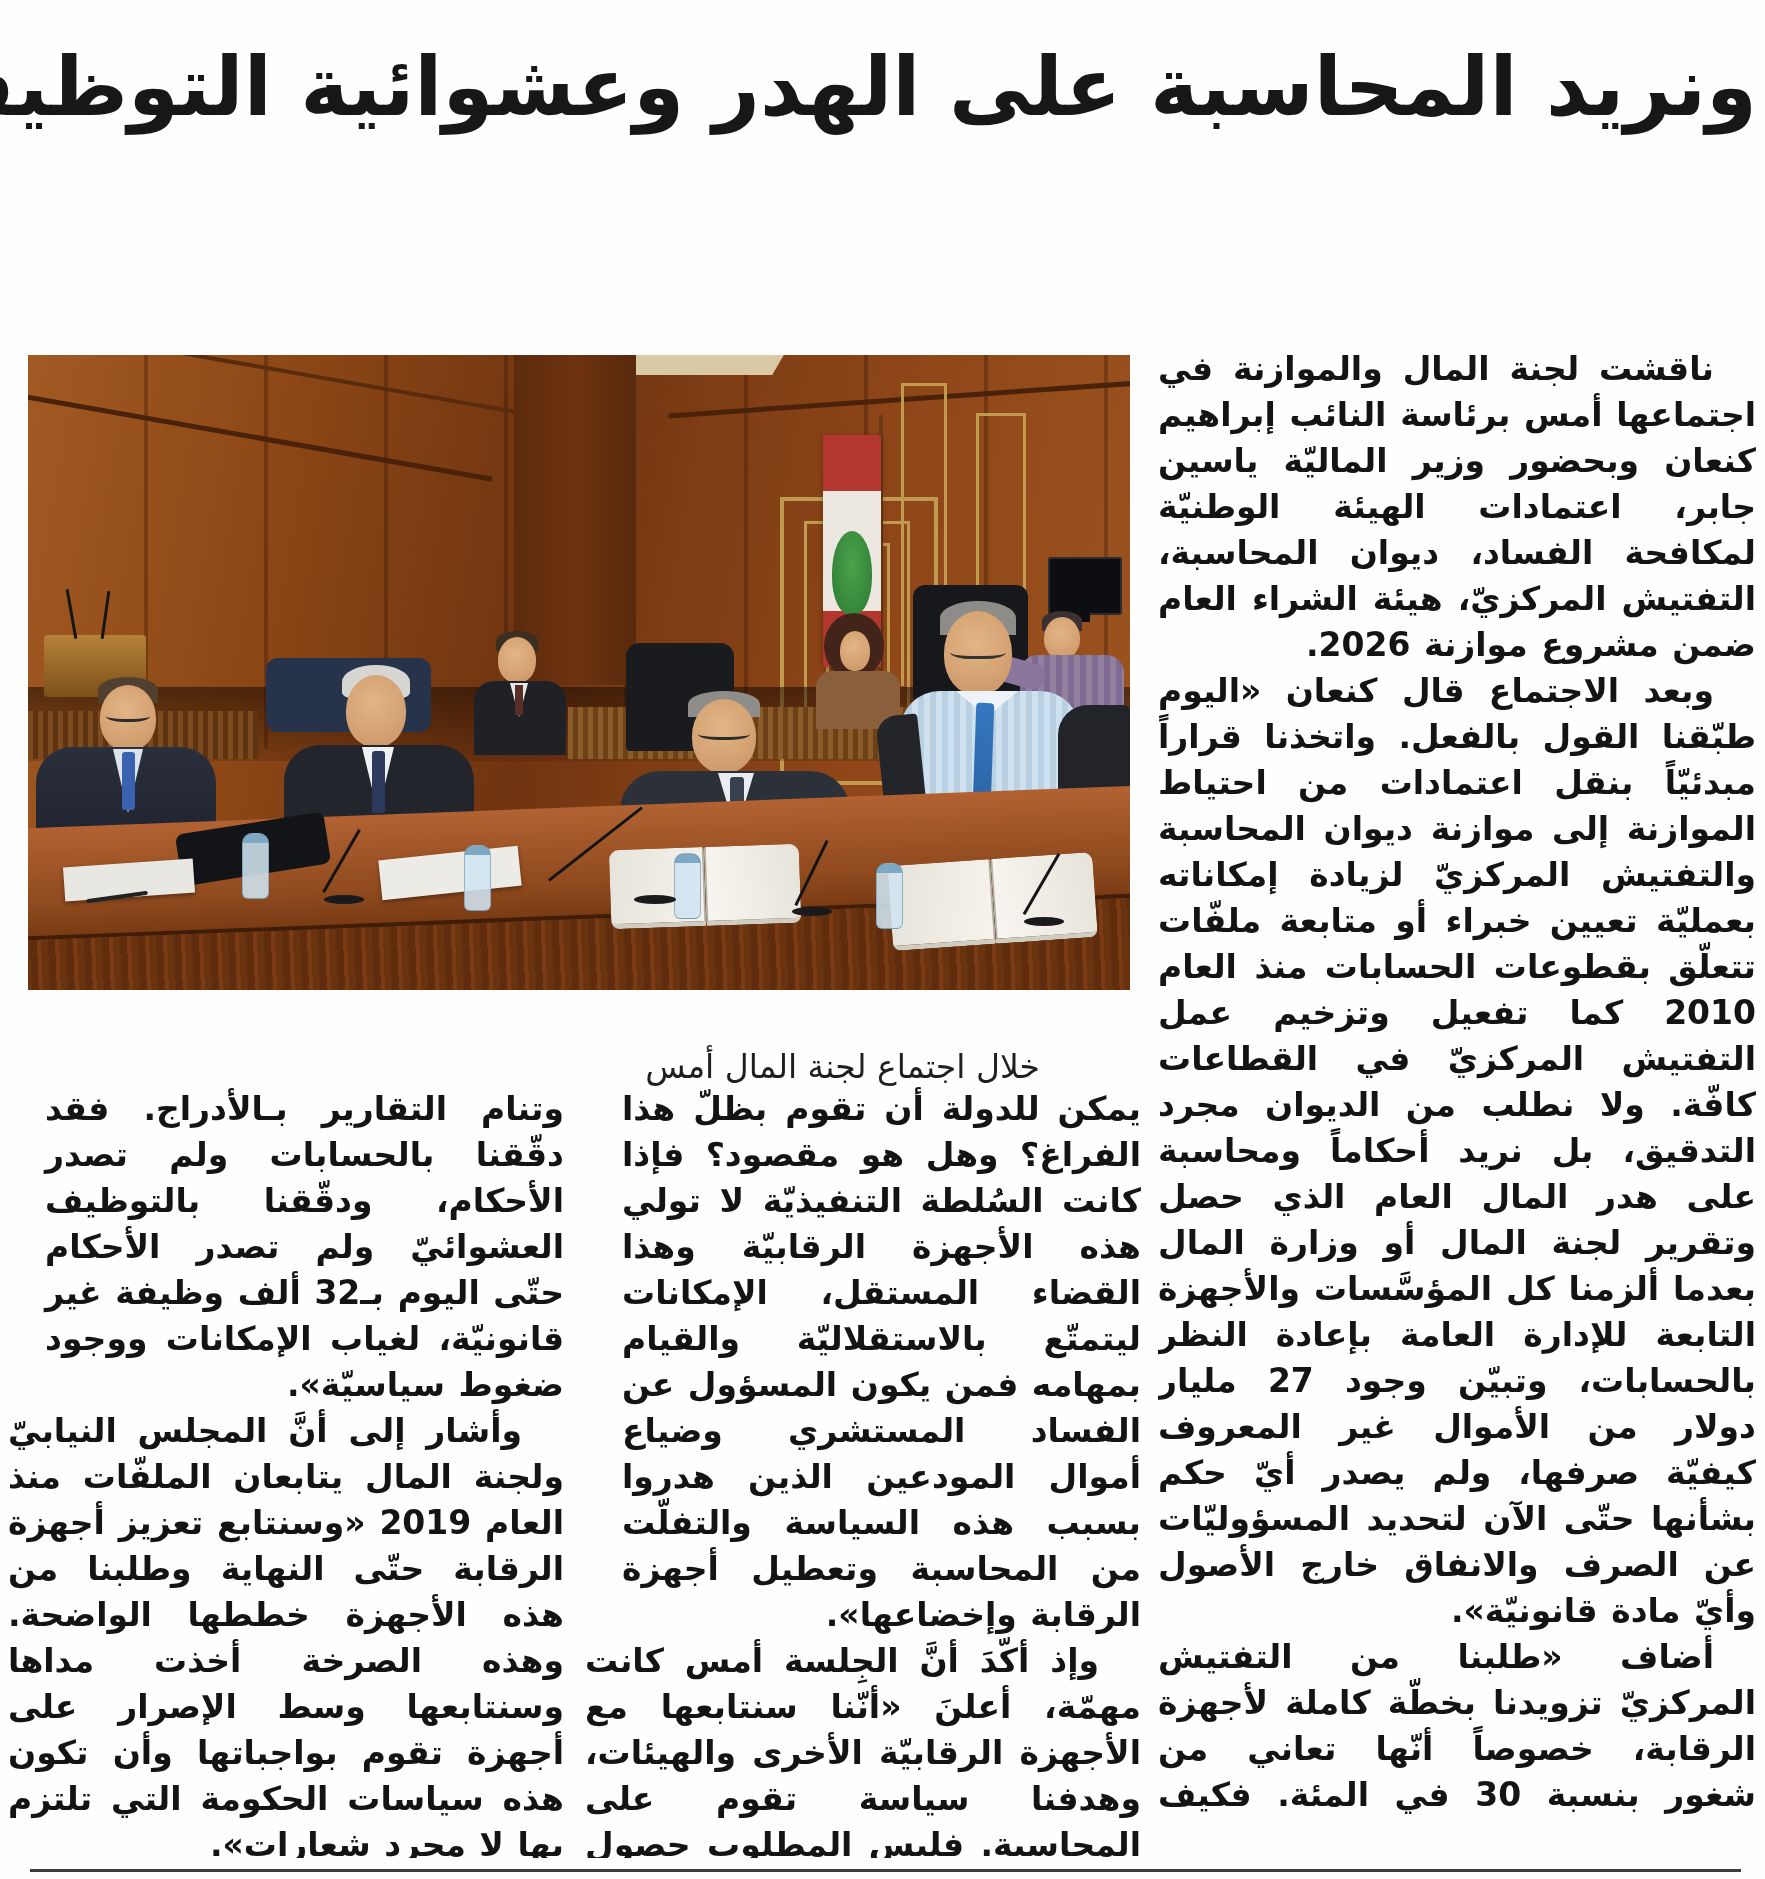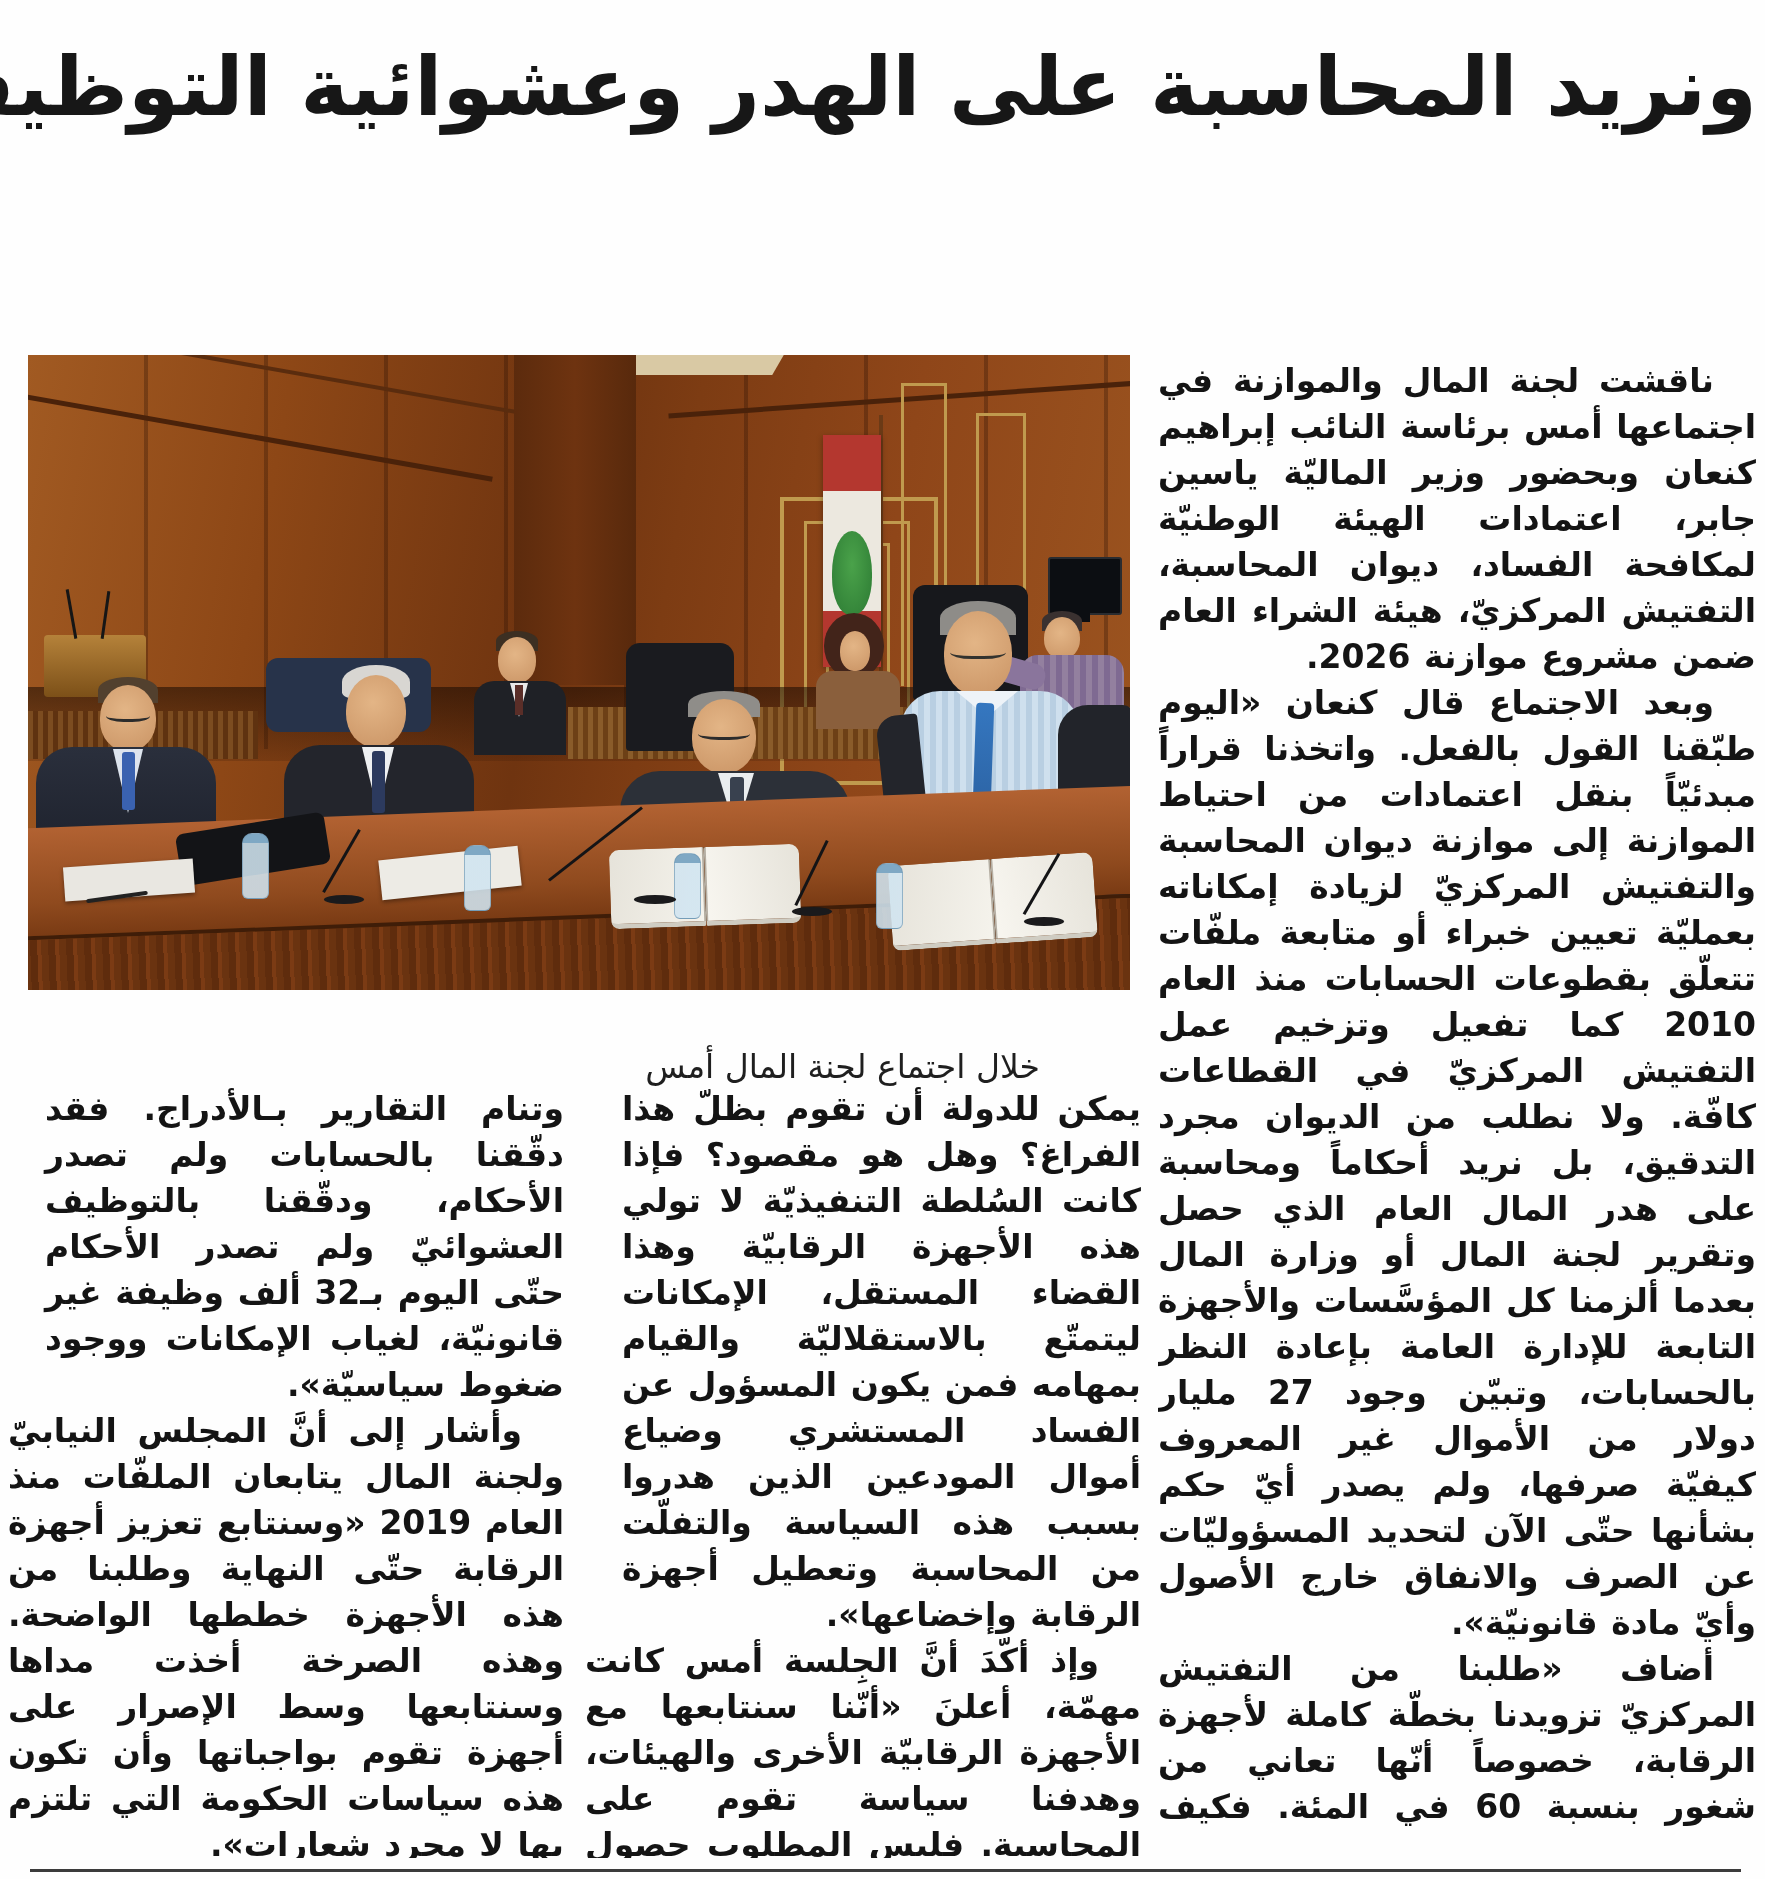--- a/index.html
+++ b/index.html
@@ -34,21 +34,21 @@
   }
   
   .col{
     position:absolute;direction:rtl;text-align:justify;
     font-size:33px;font-weight:700;line-height:46px;color:#141414;
     overflow:hidden;word-spacing:2px;
   }
   .col p{margin:0;text-indent:42px;}
   .col p.cont{text-indent:0;margin-left:37px;}
   .col p.runover{text-align-last:justify;}
-  .col-right{left:1158px;top:358px;width:598px;height:1516px;}
+  .col-right{left:1158px;top:346px;width:598px;height:1516px;}
   .col-middle{left:585px;top:1086px;width:556px;height:772px;}
   .col-left{left:8px;top:1086px;width:556px;height:772px;}
   .bottom-rule{
     position:absolute;left:30px;right:24px;top:1869px;height:3px;background:#3c3c3c;
   }
   
   .gold{border:4px solid #c09a4e;background:transparent;}
   .head{border-radius:50% 50% 46% 46%;background:radial-gradient(circle at 45% 38%,#e3b586,#c99364);}
   .suit{border-radius:36px 36px 0 0;}
   .bottle{width:25px;height:64px;border-radius:10px 10px 6px 6px;
@@ -184,21 +184,21 @@
     <div class="abs mic-base" style="left:764px;top:552px;width:40px;"></div>
     <div class="abs mic-stem" style="left:1012px;top:494px;height:70px;transform:rotate(30deg);"></div>
     <div class="abs mic-base" style="left:996px;top:562px;width:40px;"></div>
   </figure>
 
   <div class="caption">خلال اجتماع لجنة المال أمس</div>
 
   <section class="col col-right">
     <p>ناقشت لجنة المال والموازنة في اجتماعها أمس برئاسة النائب إبراهيم كنعان وبحضور وزير الماليّة ياسين جابر، اعتمادات الهيئة الوطنيّة لمكافحة الفساد، ديوان المحاسبة، التفتيش المركزيّ، هيئة الشراء العام ضمن مشروع موازنة 2026.</p>
     <p>وبعد الاجتماع قال كنعان «اليوم طبّقنا القول بالفعل. واتخذنا قراراً مبدئيّاً بنقل اعتمادات من احتياط الموازنة إلى موازنة ديوان المحاسبة والتفتيش المركزيّ لزيادة إمكاناته بعمليّة تعيين خبراء أو متابعة ملفّات تتعلّق بقطوعات الحسابات منذ العام 2010 كما تفعيل وتزخيم عمل التفتيش المركزيّ في القطاعات كافّة. ولا نطلب من الديوان مجرد التدقيق، بل نريد أحكاماً ومحاسبة على هدر المال العام الذي حصل وتقرير لجنة المال أو وزارة المال بعدما ألزمنا كل المؤسَّسات والأجهزة التابعة للإدارة العامة بإعادة النظر بالحسابات، وتبيّن وجود 27 مليار دولار من الأموال غير المعروف كيفيّة صرفها، ولم يصدر أيّ حكم بشأنها حتّى الآن لتحديد المسؤوليّات عن الصرف والانفاق خارج الأصول وأيّ مادة قانونيّة».</p>
-    <p class="runover">أضاف «طلبنا من التفتيش المركزيّ تزويدنا بخطّة كاملة لأجهزة الرقابة، خصوصاً أنّها تعاني من شغور بنسبة 60 في المئة. فكيف</p>
+    <p class="runover">أضاف «طلبنا من التفتيش المركزيّ تزويدنا بخطّة كاملة لأجهزة الرقابة، خصوصاً أنّها تعاني من شغور بنسبة 30 في المئة. فكيف</p>
   </section>
 
   <section class="col col-middle">
     <p class="cont">يمكن للدولة أن تقوم بظلّ هذا الفراغ؟ وهل هو مقصود؟ فإذا كانت السُلطة التنفيذيّة لا تولي هذه الأجهزة الرقابيّة وهذا القضاء المستقل، الإمكانات ليتمتّع بالاستقلاليّة والقيام بمهامه فمن يكون المسؤول عن الفساد المستشري وضياع أموال المودعين الذين هدروا بسبب هذه السياسة والتفلّت من المحاسبة وتعطيل أجهزة الرقابة وإخضاعها».</p>
     <p class="runover">وإذ أكّدَ أنَّ الجِلسة أمس كانت مهمّة، أعلنَ «أنّنا سنتابعها مع الأجهزة الرقابيّة الأخرى والهيئات، وهدفنا سياسة تقوم على المحاسبة. فليس المطلوب حصول التدقيق،</p>
   </section>
 
   <section class="col col-left">
     <p class="cont">وتنام التقارير بـالأدراج. فقد دقّقنا بالحسابات ولم تصدر الأحكام، ودقّقنا بالتوظيف العشوائيّ ولم تصدر الأحكام حتّى اليوم بـ32 ألف وظيفة غير قانونيّة، لغياب الإمكانات ووجود ضغوط سياسيّة».</p>
     <p>وأشار إلى أنَّ المجلس النيابيّ ولجنة المال يتابعان الملفّات منذ العام 2019 «وسنتابع تعزيز أجهزة الرقابة حتّى النهاية وطلبنا من هذه الأجهزة خططها الواضحة. وهذه الصرخة أخذت مداها وسنتابعها وسط الإصرار على أجهزة تقوم بواجباتها وأن تكون هذه سياسات الحكومة التي تلتزم بها لا مجرد شعارات».</p>

